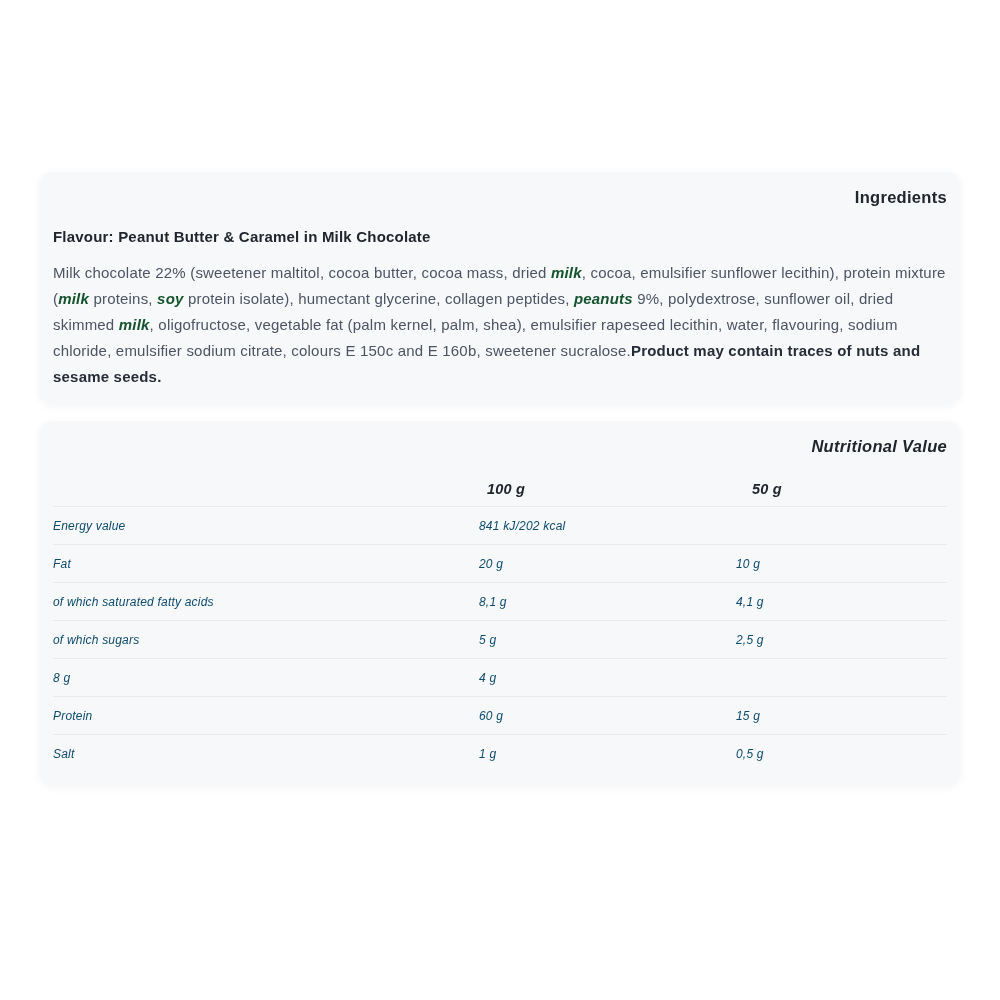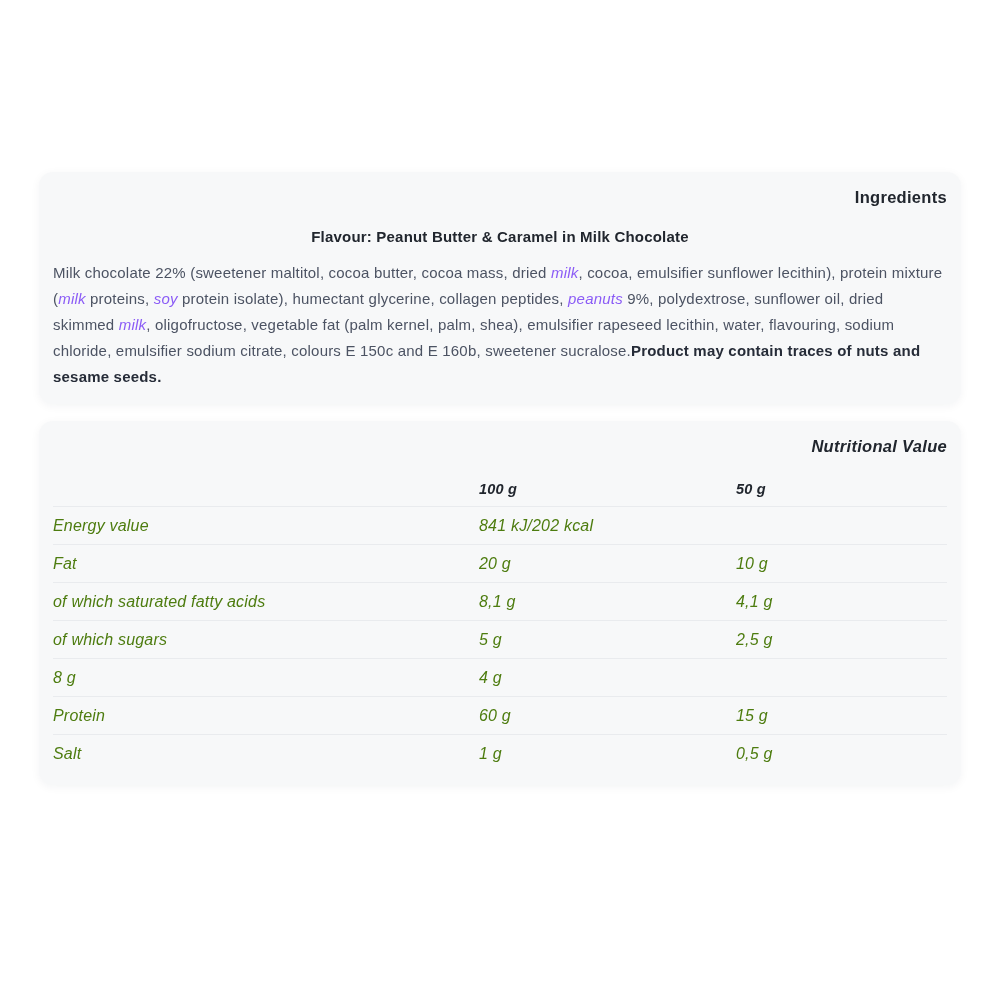--- a/index.html
+++ b/index.html
@@ -37,51 +37,51 @@
     letter-spacing: 0.3px;
     text-align: right;
   }
   .flavour-line {
     margin: 18px 0 0;
     font-size: 15px;
     line-height: 21px;
     font-weight: 700;
     color: #21262e;
     letter-spacing: 0.2px;
-    text-align: center;
   }
   .ingredients-text {
     margin: 13px 0 0;
     font-size: 15px;
     line-height: 26px;
     color: #4c5363;
     letter-spacing: 0.2px;
   }
   .seg-normal { font-weight: 400; font-style: normal; }
-  .seg-allergen { font-weight: 400; font-style: italic; color: #8b5cf6; }
+  .seg-allergen { font-weight: 700; font-style: italic; color: #14532d; }
   .seg-bold { font-weight: 700; font-style: normal; color: #262c38; }
 
   .nv-table { margin-top: 14px; }
   .nv-row {
     display: grid;
     grid-template-columns: 426px 257px 1fr;
     align-items: center;
     height: 38px;
     border-bottom: 1px solid #e9ebee;
-    font-size: 16px;
-    color: #4d7c0f;
+    font-size: 12px;
+    color: #0c4a6e;
     letter-spacing: 0.2px;
   }
   .nv-row:last-child { border-bottom: none; }
   .nv-header-row {
     display: grid;
     grid-template-columns: 426px 257px 1fr;
     align-items: center;
     height: 36px;
     border-bottom: 1px solid #e9ebee;
+    gap: 8px;
   }
   .nv-col-header {
     font-size: 14.5px;
     font-weight: 700;
     color: #21262e;
     letter-spacing: 0.2px;
   }
   .nv-cell { white-space: nowrap; overflow: hidden; }
 </style>
 </head>

